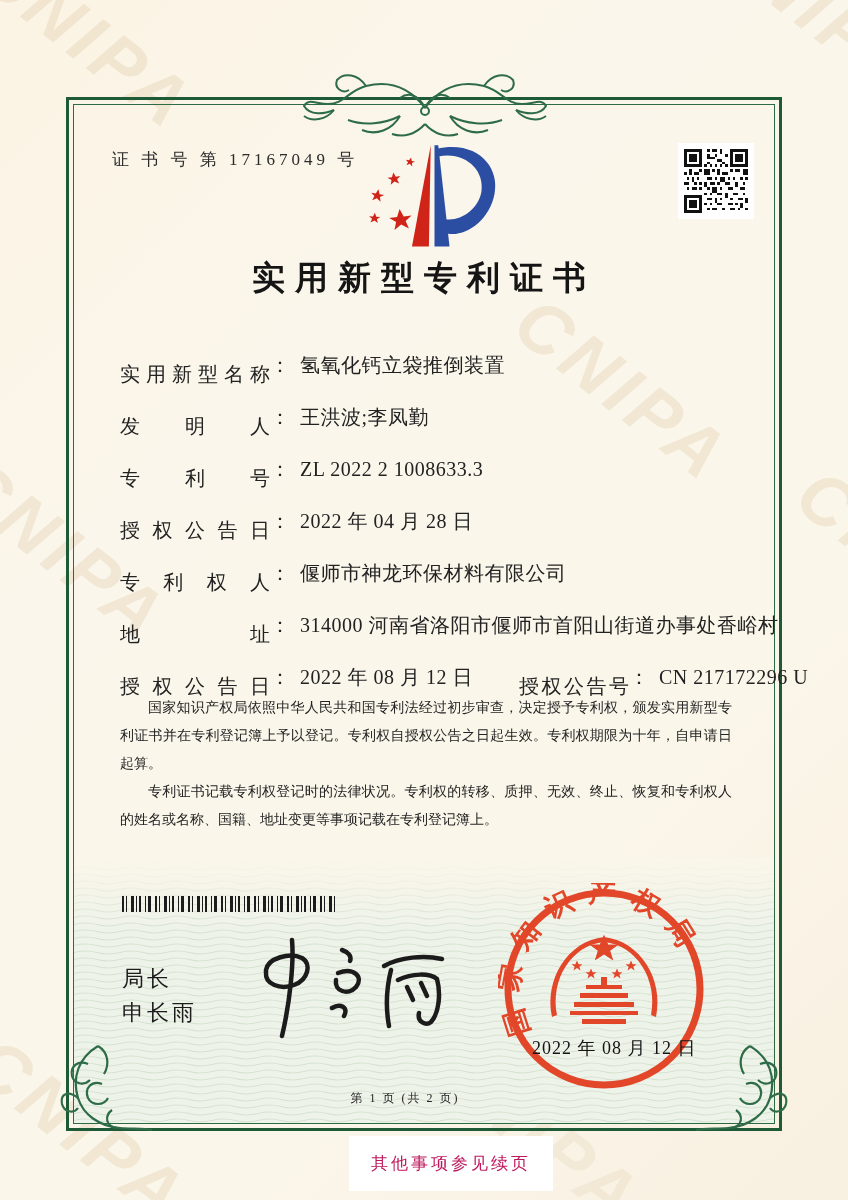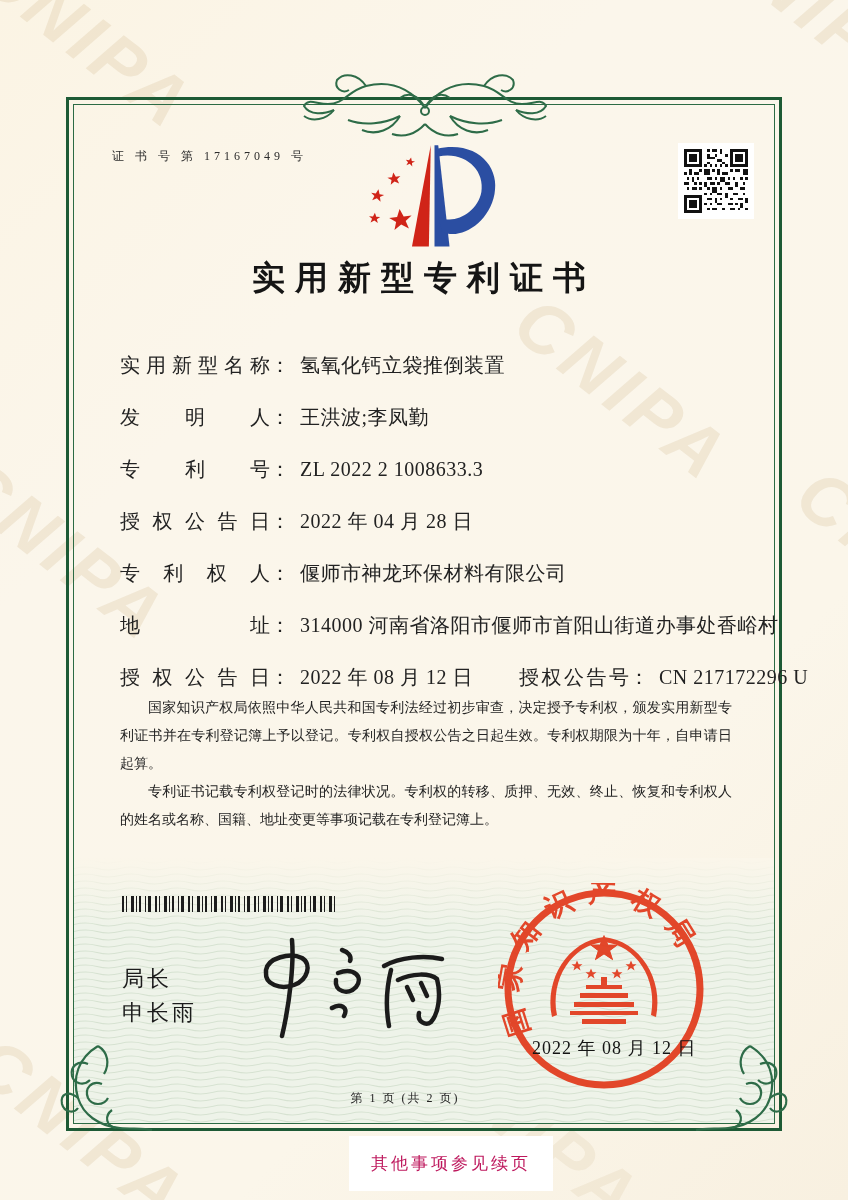--- a/index.html
+++ b/index.html
@@ -31,38 +31,39 @@
     position:absolute; left:73px; top:104px; width:702px; height:1020px;
     border:1px solid #2c6b44;
   }
   
   .band{ position:absolute; left:74px; top:858px; width:700px; height:265px; }
   
   .orn{ position:absolute; pointer-events:none; }
   
   .cert-no{
     position:absolute; left:112px; top:148px;
-    font-size:12px; letter-spacing:4px; color:#2b2b2b;
+    font-size:17px; letter-spacing:4px; color:#2b2b2b;
   }
   .logo{ position:absolute; left:352px; top:130px; width:150px; height:126px; }
   .qr{
     position:absolute; left:678px; top:143px; width:76px; height:76px;
     background:#ffffff; padding:6px;
   }
   .title{
     position:absolute; left:0; top:256px; width:848px;
     text-align:center; font-size:33px; font-weight:bold;
     letter-spacing:10px; color:#151515;
   }
   
   .fields{ position:absolute; left:120px; top:352px; width:620px; }
   .frow{ height:52px; font-size:20px; color:#222; white-space:nowrap; }
   .flabel{
     display:inline-block; width:150px; text-align:justify; text-align-last:justify;
     vertical-align:top;
+    margin-top:9px;
   }
   .fcolon{ display:inline-block; margin-right:10px; }
   .fvalue{ letter-spacing:0.5px; }
   .grant2{ display:inline-block; margin-left:46px; }
   .grant2 .flabel{ width:110px; }
   
   .bodytext{
     position:absolute; left:120px; top:694px; width:612px;
     font-size:14px; line-height:28px; text-align:justify; color:#242424;
   }

